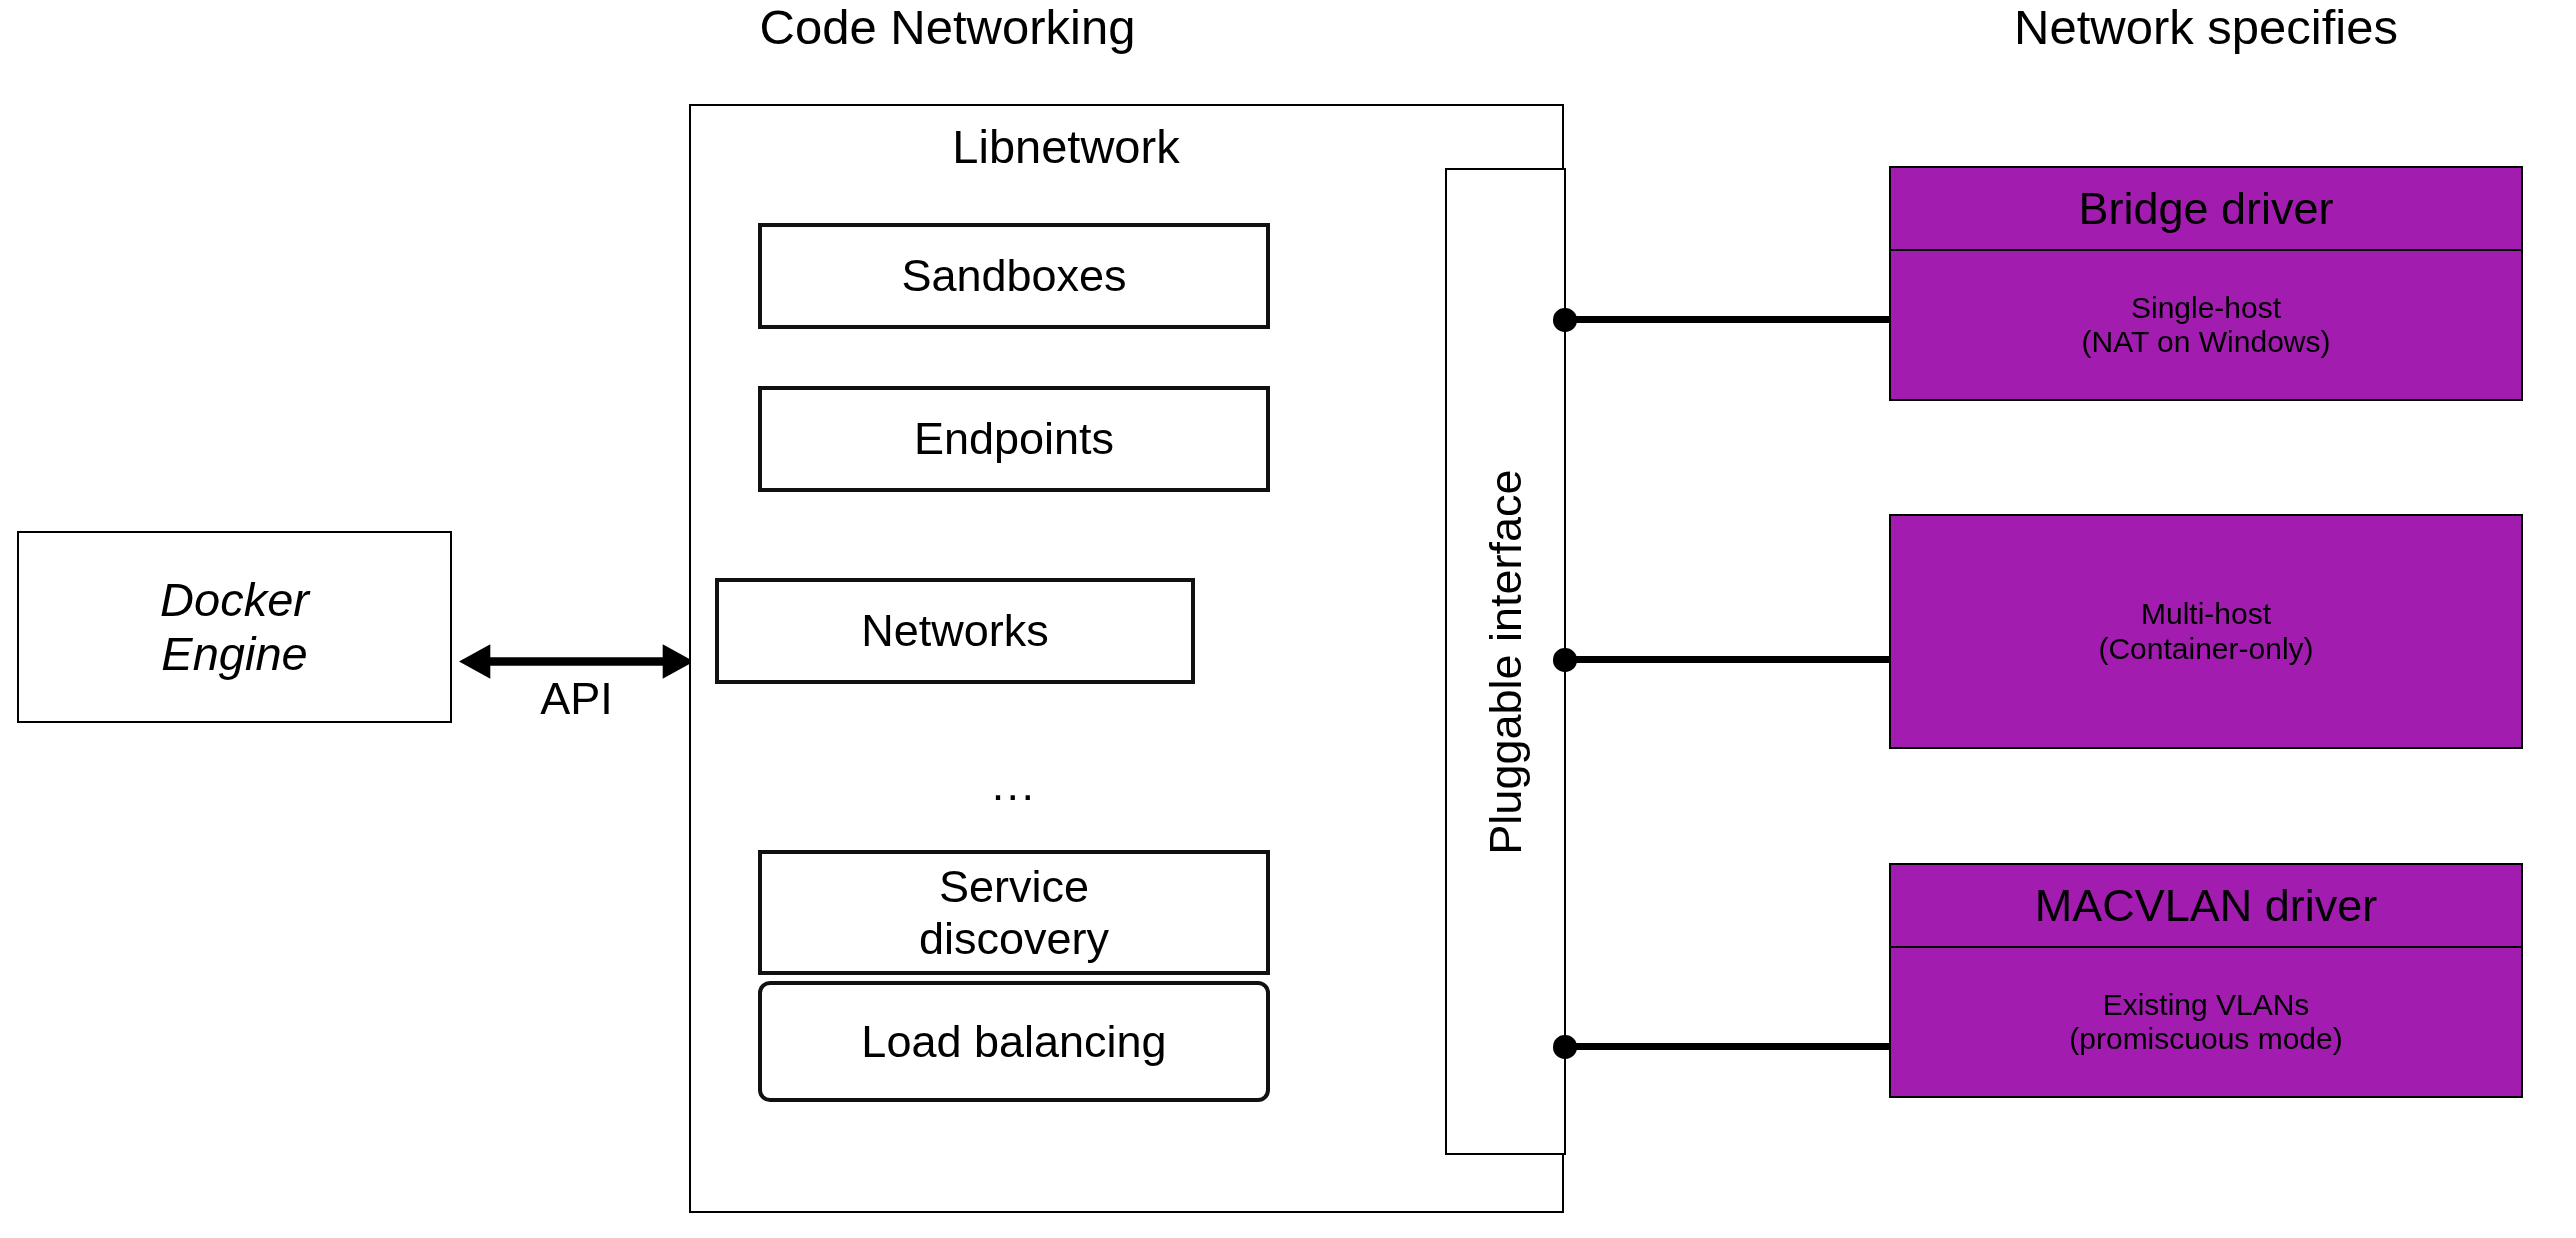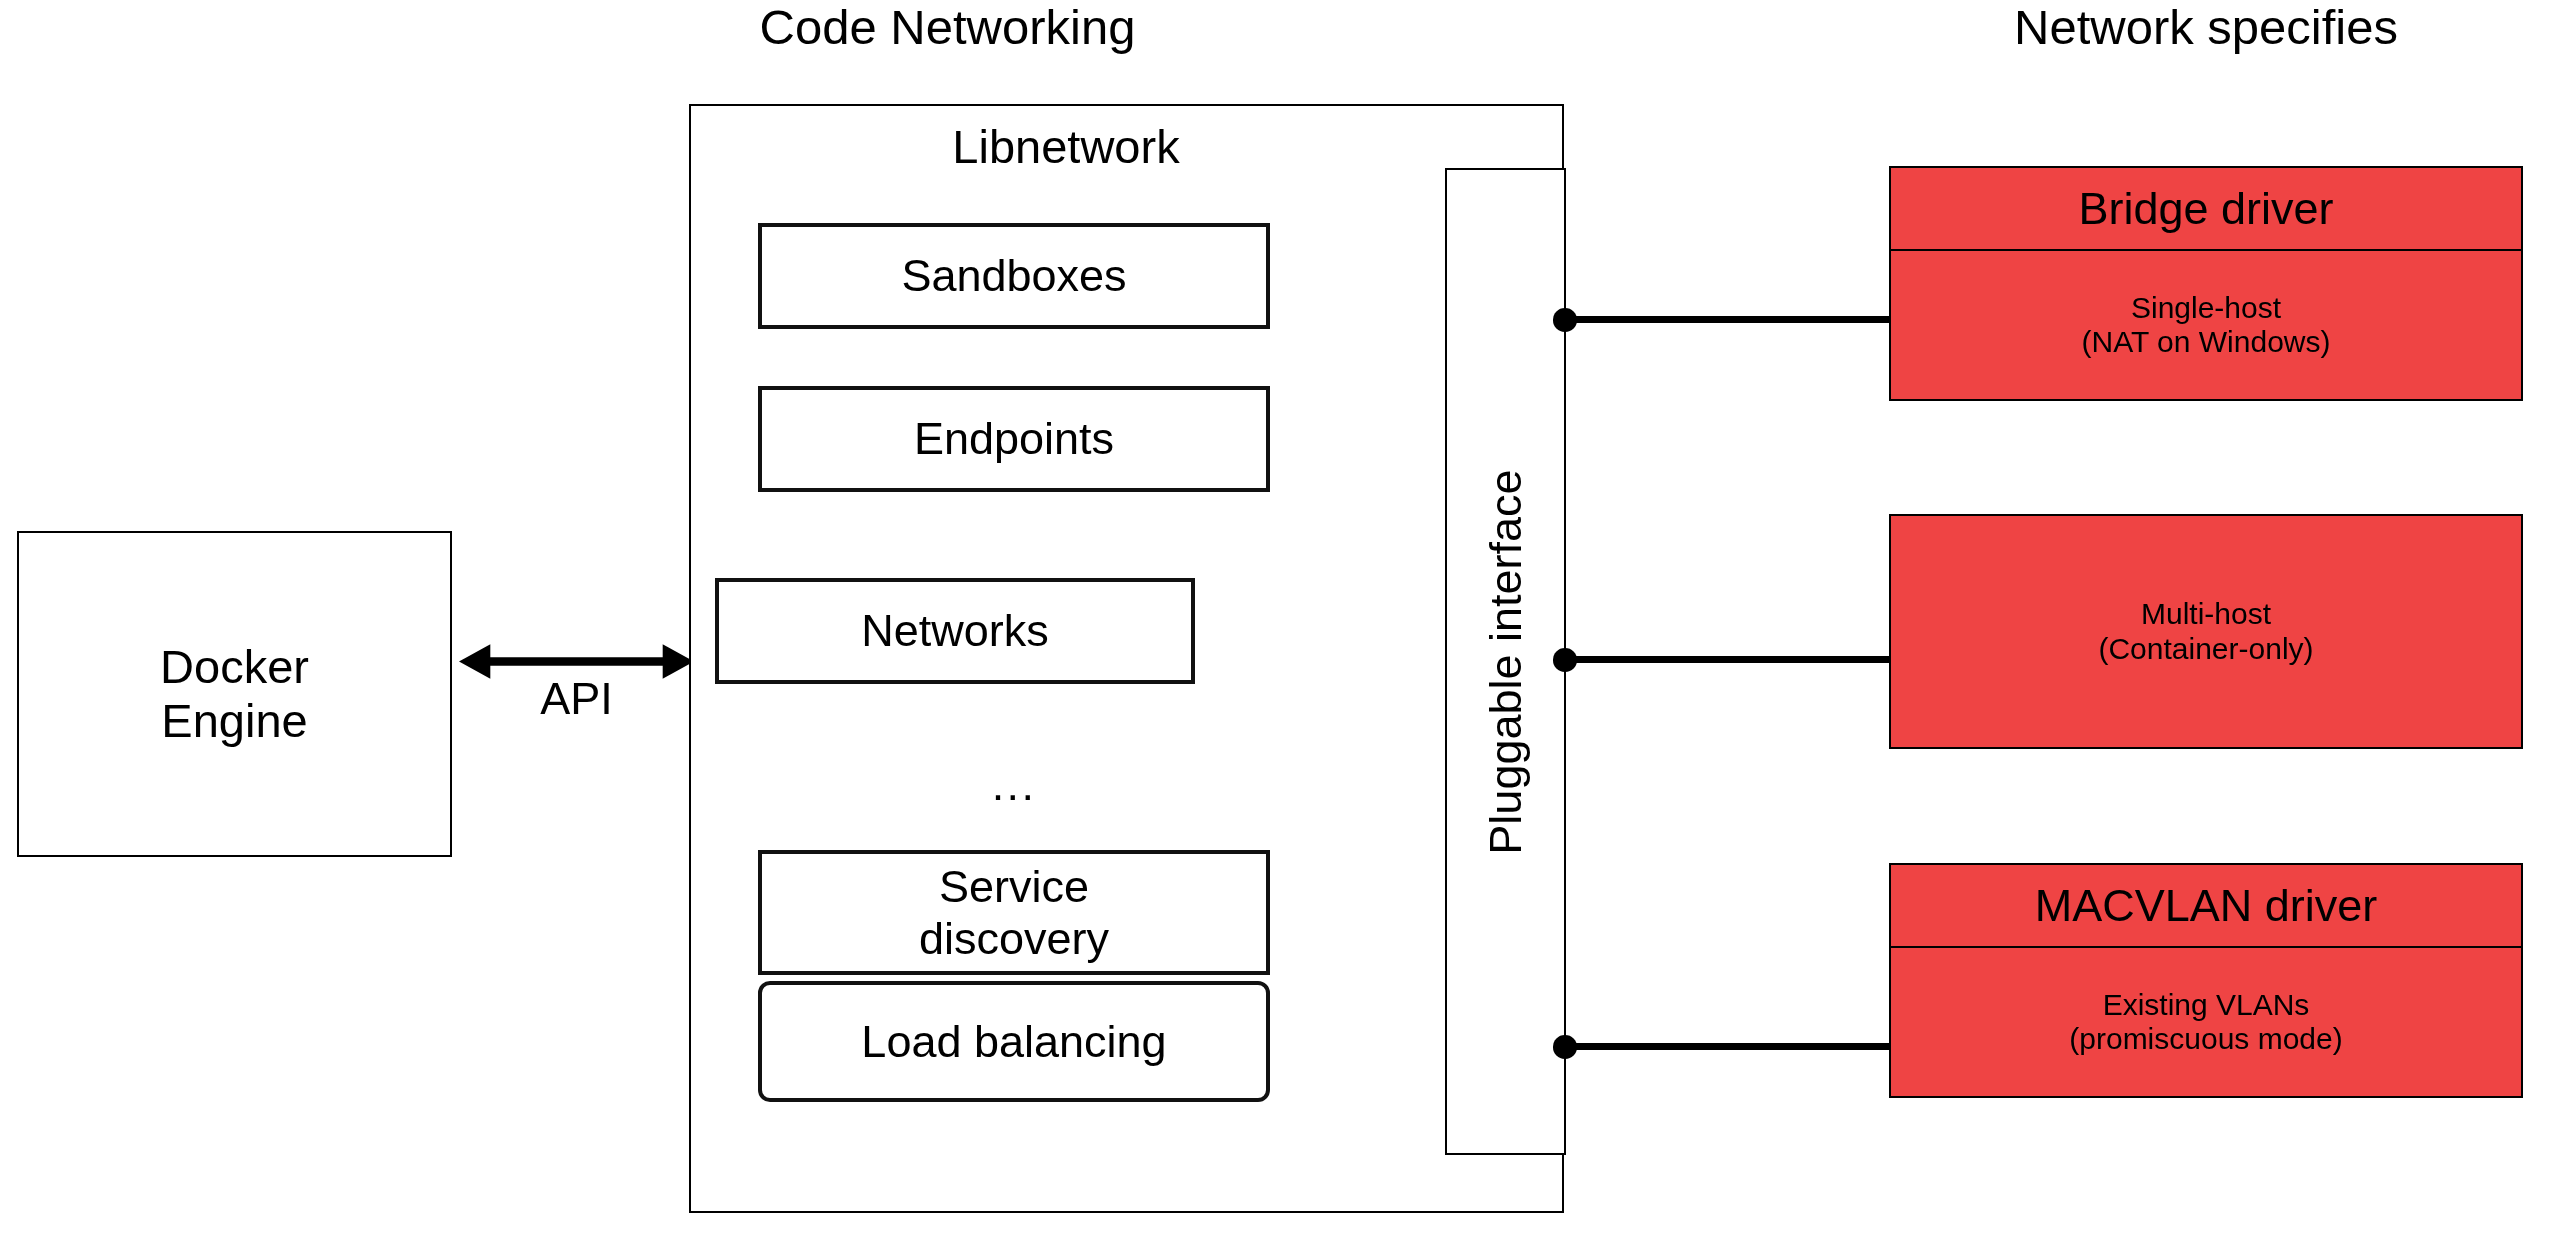--- a/index.html
+++ b/index.html
@@ -92,21 +92,21 @@
     top: 50%;
     transform: translate(-50%, -50%) rotate(-90deg);
     transform-origin: center center;
     font-size: 45px;
     white-space: nowrap;
   }
 
   
   .driver-box {
     border: 2.3px solid #000;
-    background: #ef4444;
+    background: #a21caf;
     display: flex;
     flex-direction: column;
   }
   .driver-title {
     flex: 0 0 auto;
     border-bottom: 2.3px solid #000;
     display: flex;
     align-items: center;
     justify-content: center;
     font-size: 45px;
@@ -139,21 +139,21 @@
 </style>
 </head>
 <body>
 
 <div id="canvas">
 
   <div class="abs col-heading" style="left:689px; top:3.1px; width:517px;">Code Networking</div>
 
   <div class="abs col-heading" style="left:1889px; top:3.1px; width:634px;">Network specifies</div>
 
-  <div class="abs engine-box" style="left:17px; top:531px; width:435px; height:326px;">
+  <div class="abs engine-box" style="left:17px; top:531px; width:435px; height:192px;font-style:italic;">
     <span class="line">Docker</span>
     <span class="line">Engine</span>
   </div>
 
   <div class="abs" style="left:459px; top:638px; width:235px; height:47px;">
     <svg width="235" height="47" viewBox="0 0 300 60" aria-hidden="true">
       <line x1="34" y1="30" x2="266" y2="30" stroke="#000" stroke-width="11"></line>
       <polygon points="0,30 40,8 40,52" fill="#000"></polygon>
       <polygon points="300,30 260,8 260,52" fill="#000"></polygon>
     </svg>

